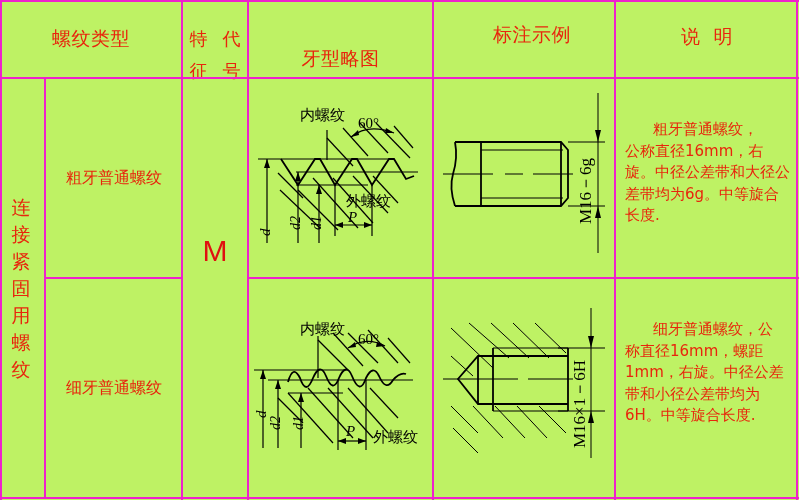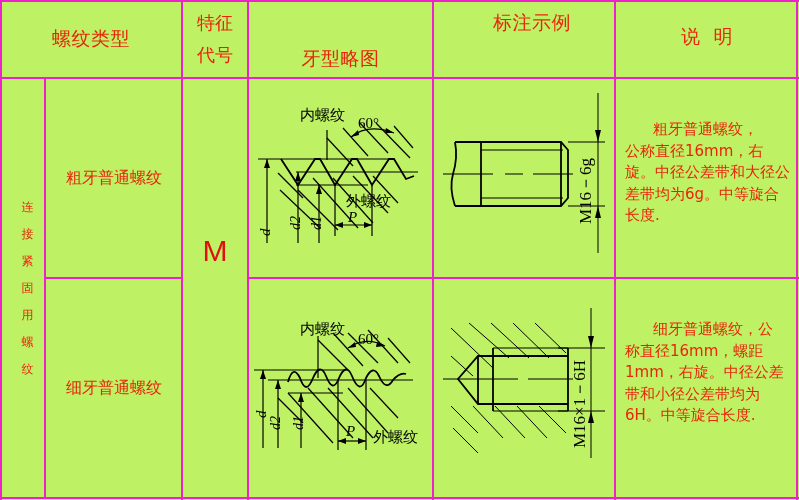--- a/index.html
+++ b/index.html
@@ -5,43 +5,43 @@
   html, body { margin:0; padding:0; }
   body { width:799px; height:500px; background:#ffff66; overflow:hidden; position:relative;
          font-family:"DejaVu Sans", sans-serif; }
   .page { position:absolute; left:0; top:0; width:799px; height:500px; background:#bef264; }
   .cell { position:absolute; box-sizing:border-box; display:flex; align-items:center; justify-content:center; }
   .hline, .vline { position:absolute; background:#ee22cc; }
   .hline { height:2px; }
   .vline { width:2px; }
   .hdr { color:#e8250c; font-size:19px; letter-spacing:0.5px; }
   .hdr2 { color:#e8250c; font-size:18px; line-height:32px; text-align:center; }
-  .vertical { color:#e8250c; font-size:12px; line-height:27px; width:22px; text-align:right; word-break:break-all; }
+  .vertical { color:#e8250c; font-size:19px; line-height:27px; width:22px; text-align:left; word-break:break-all; }
   .type-label { color:#e8250c; font-size:16px; }
   .code { color:#e01010; font-size:30px; font-family:"Liberation Sans", sans-serif; }
   .desc { color:#e8250c; font-size:15px; line-height:21.5px; text-align:left; padding:0 8px 0 10px; }
   .desc .indent { padding-left:28px; }
   svg text { font-family:"Liberation Serif", serif; }
 </style>
 </head>
 <body>
 
 <div class="page">
 
   <div class="cell" style="left:0;top:0;width:182px;height:78px;">
     <span class="hdr">螺纹类型</span>
   </div>
-  <div class="cell" style="left:182px;top:0;width:66px;height:78px;flex-direction:column;">
+  <div class="cell" style="left:182px;top:16px;width:66px;height:78px;flex-direction:row;">
     <span class="hdr2">特征</span>
     <span class="hdr2">代号</span>
   </div>
   <div class="cell" style="left:248px;top:0;width:185px;height:78px;padding-bottom:20px;margin-top:30px;">
     <span class="hdr">牙型略图</span>
   </div>
-  <div class="cell" style="left:433px;top:0;width:198px;height:78px;padding-bottom:32px;">
+  <div class="cell" style="left:433px;top:12px;width:198px;height:78px;padding-bottom:32px;">
     <span class="hdr">标注示例</span>
   </div>
   <div class="cell" style="left:615px;top:0;width:184px;height:94px;padding-bottom:20px;">
     <span class="hdr" style="white-space:pre;">说  明</span>
   </div>
 
   <div class="cell" style="left:0;top:78px;width:45px;height:420px;">
     <span class="vertical">连接紧固用螺纹</span>
   </div>
 

